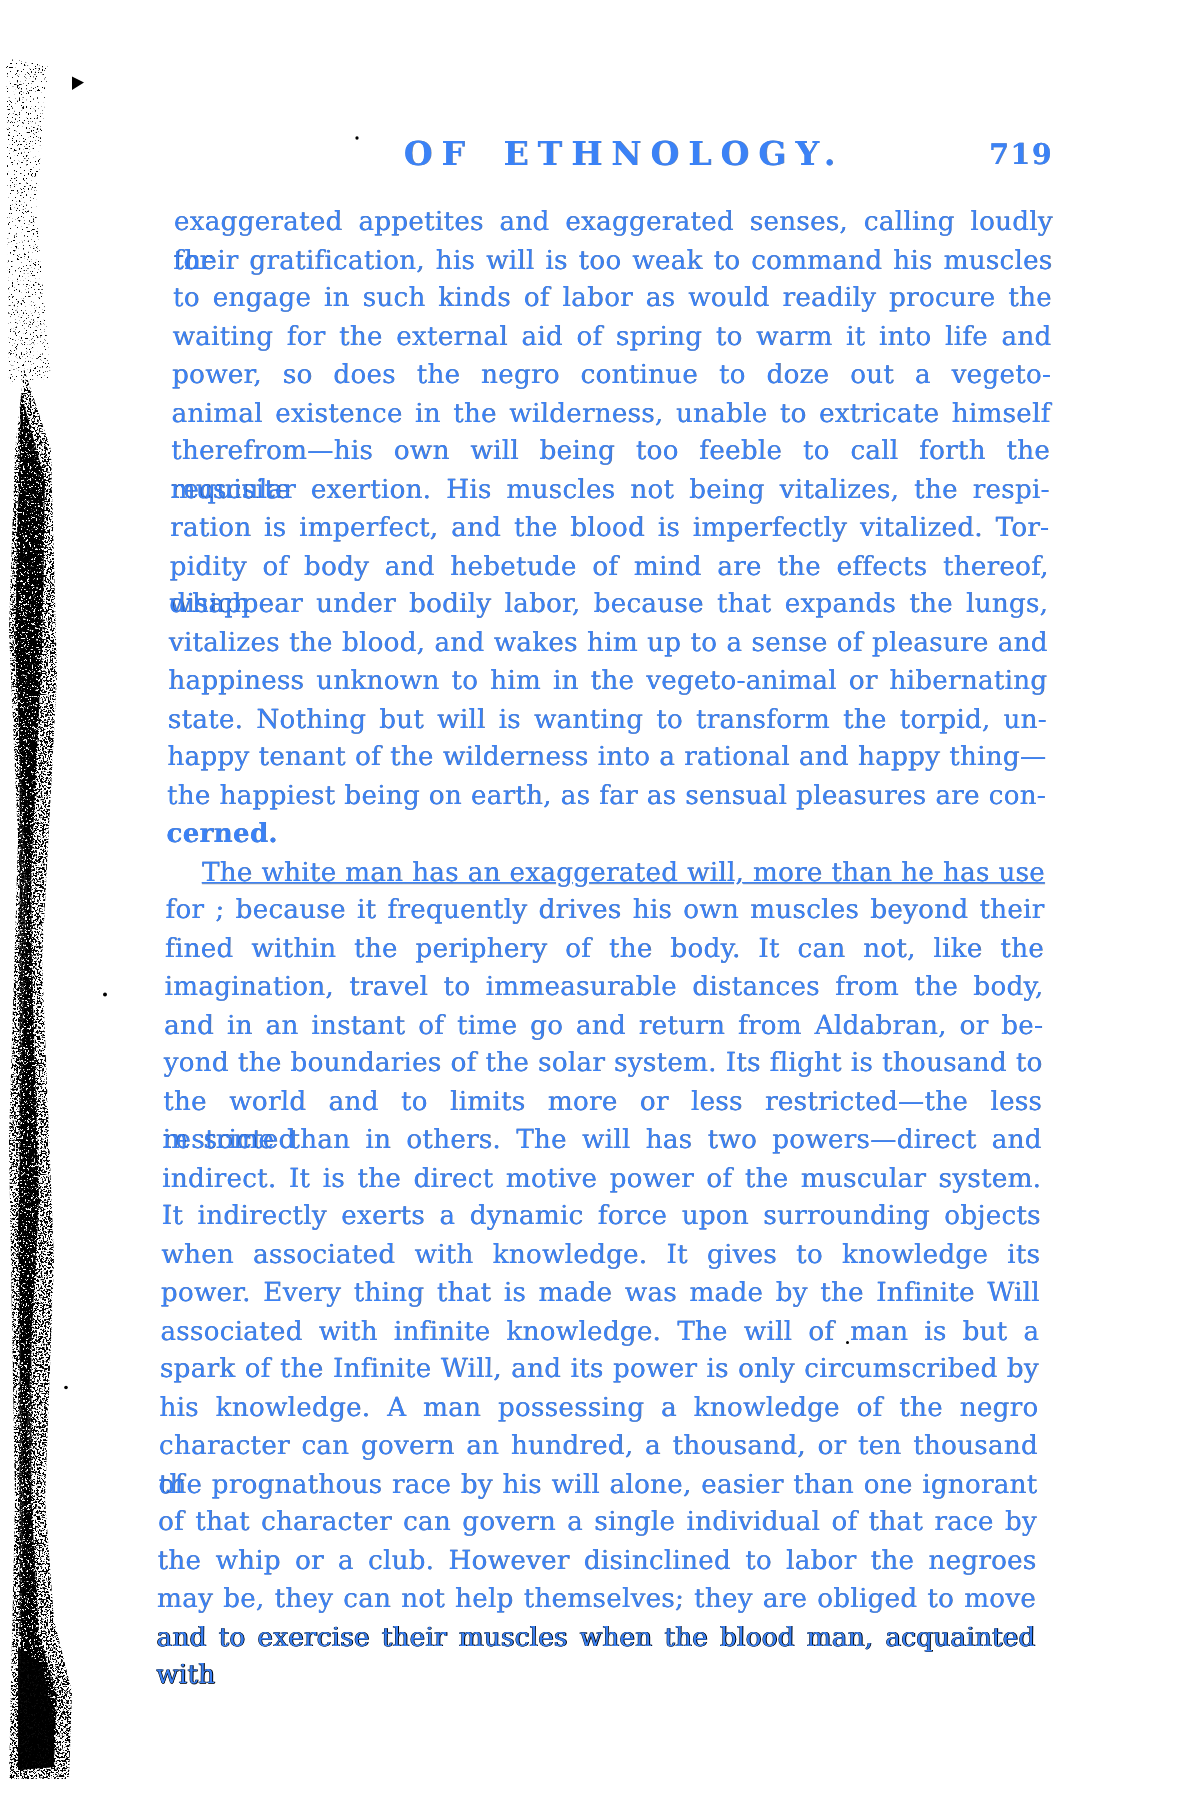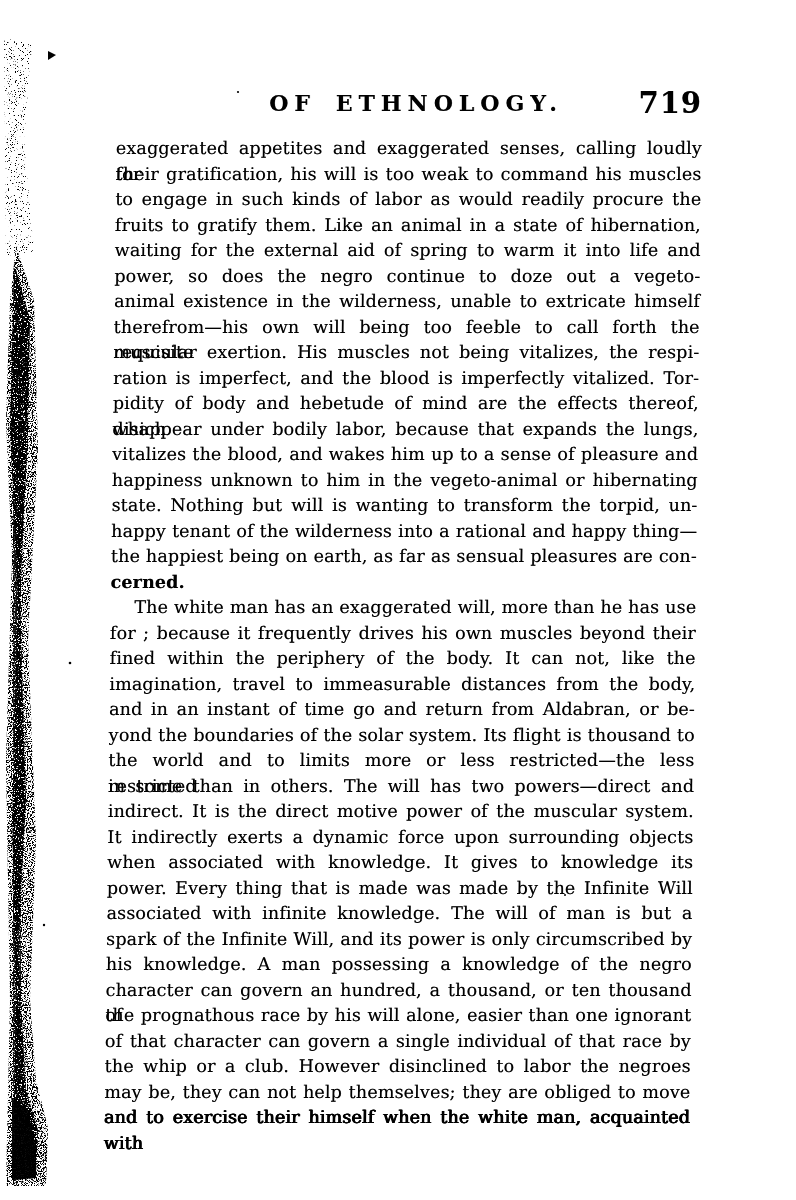--- a/index.html
+++ b/index.html
@@ -1,44 +1,44 @@
 <!DOCTYPE html>
 <html><head>
 <meta charset="utf-8">
 <style>
   html,body { margin:0; padding:0; background:#ffffff; }
   .page {
     position:relative; width:796px; height:1200px; background:#ffffff;
-    overflow:hidden; font-family:"DejaVu Serif", serif; color:#000000;
+    overflow:hidden; font-family:"DejaVu Serif", serif; color:#3b82f6;
   }
   .scan-layer { position:absolute; left:0; top:0; width:796px; height:1200px; pointer-events:none; }
   .page-header {
     position:absolute; left:116px; top:90px; width:586px; height:30px;
   }
   .page-title {
     position:absolute; left:0; top:0; width:100%; text-align:center;
     font-size:22px; line-height:26px; font-weight:bold;
     letter-spacing:6px; word-spacing:6px; text-indent:14px;
     text-shadow:0.3px 0.3px 0 rgba(0,0,0,0.45);
   }
   .page-number {
-    position:absolute; right:0; top:0; font-size:29px; line-height:26px;
+    position:absolute; right:0; top:0; font-size:19px; line-height:26px;
     font-weight:bold; letter-spacing:1px;
     text-shadow:0.3px 0.3px 0 rgba(0,0,0,0.45);
   }
   .text-column {
     position:absolute; left:116px; top:136px; width:586px;
     transform:skewX(-0.7deg); transform-origin:0 0;
     font-size:17.5px; line-height:25.5px; letter-spacing:0.15px;
     text-shadow:0.25px 0.25px 0.2px rgba(0,0,0,0.55);
   }
   .para { margin:0; }
   .line { text-align:justify; text-align-last:justify; white-space:normal; height:25.5px; overflow:visible; }
   .line.no-just { text-align-last:left;font-weight:bold; }
-  .line.indent { text-indent:24px; }
+  .line.indent { text-indent:24px;text-decoration:underline; }
   .line.inky {
     text-shadow:0.6px 0 0 #000, -0.35px 0 0 #000, 0.3px 0.35px 0 rgba(0,0,0,0.8);
   }
 </style>
 </head>
 <body>
 
 <div class="page">
 
   <svg class="scan-layer" width="796" height="1200" viewBox="0 0 796 1200" xmlns="http://www.w3.org/2000/svg">
@@ -81,21 +81,20 @@
   <div class="page-header">
     <div class="page-title">OF ETHNOLOGY.</div>
     <div class="page-number">719</div>
   </div>
 
   <div class="text-column">
       <div class="para">
         <div class="line">exaggerated appetites and exaggerated senses, calling loudly for</div>
         <div class="line">their gratification, his will is too weak to command his muscles</div>
         <div class="line">to engage in such kinds of labor as would readily procure the</div>
-        <div class="line">fruits to gratify them.  Like an animal in a state of hibernation,</div>
         <div class="line">waiting for the external aid of spring to warm it into life and</div>
         <div class="line">power, so does the negro continue to doze out a vegeto-</div>
         <div class="line">animal existence in the wilderness, unable to extricate himself</div>
         <div class="line">therefrom—his own will being too feeble to call forth the requisite</div>
         <div class="line">muscular exertion.  His muscles not being vitalizes, the respi-</div>
         <div class="line">ration is imperfect, and the blood is imperfectly vitalized.  Tor-</div>
         <div class="line">pidity of body and hebetude of mind are the effects thereof, which</div>
         <div class="line">disappear under bodily labor, because that expands the lungs,</div>
         <div class="line">vitalizes the blood, and wakes him up to a sense of pleasure and</div>
         <div class="line">happiness unknown to him in the vegeto-animal or hibernating</div>
@@ -118,17 +117,17 @@
         <div class="line">when associated with knowledge.  It gives to knowledge its</div>
         <div class="line">power.  Every thing that is made was made by the Infinite Will</div>
         <div class="line">associated with infinite knowledge.  The will of man is but a</div>
         <div class="line">spark of the Infinite Will, and its power is only circumscribed by</div>
         <div class="line">his knowledge.  A man possessing a knowledge of the negro</div>
         <div class="line">character can govern an hundred, a thousand, or ten thousand of</div>
         <div class="line">the prognathous race by his will alone, easier than one ignorant</div>
         <div class="line">of that character can govern a single individual of that race by</div>
         <div class="line">the whip or a club.  However disinclined to labor the negroes</div>
         <div class="line">may be, they can not help themselves; they are obliged to move</div>
-        <div class="line inky">and to exercise their himself when the white man, acquainted with</div>
+        <div class="line inky">and to exercise their muscles when the blood man, acquainted with</div>
       </div>
     </div>
 
 </div>
 
 </body></html>

